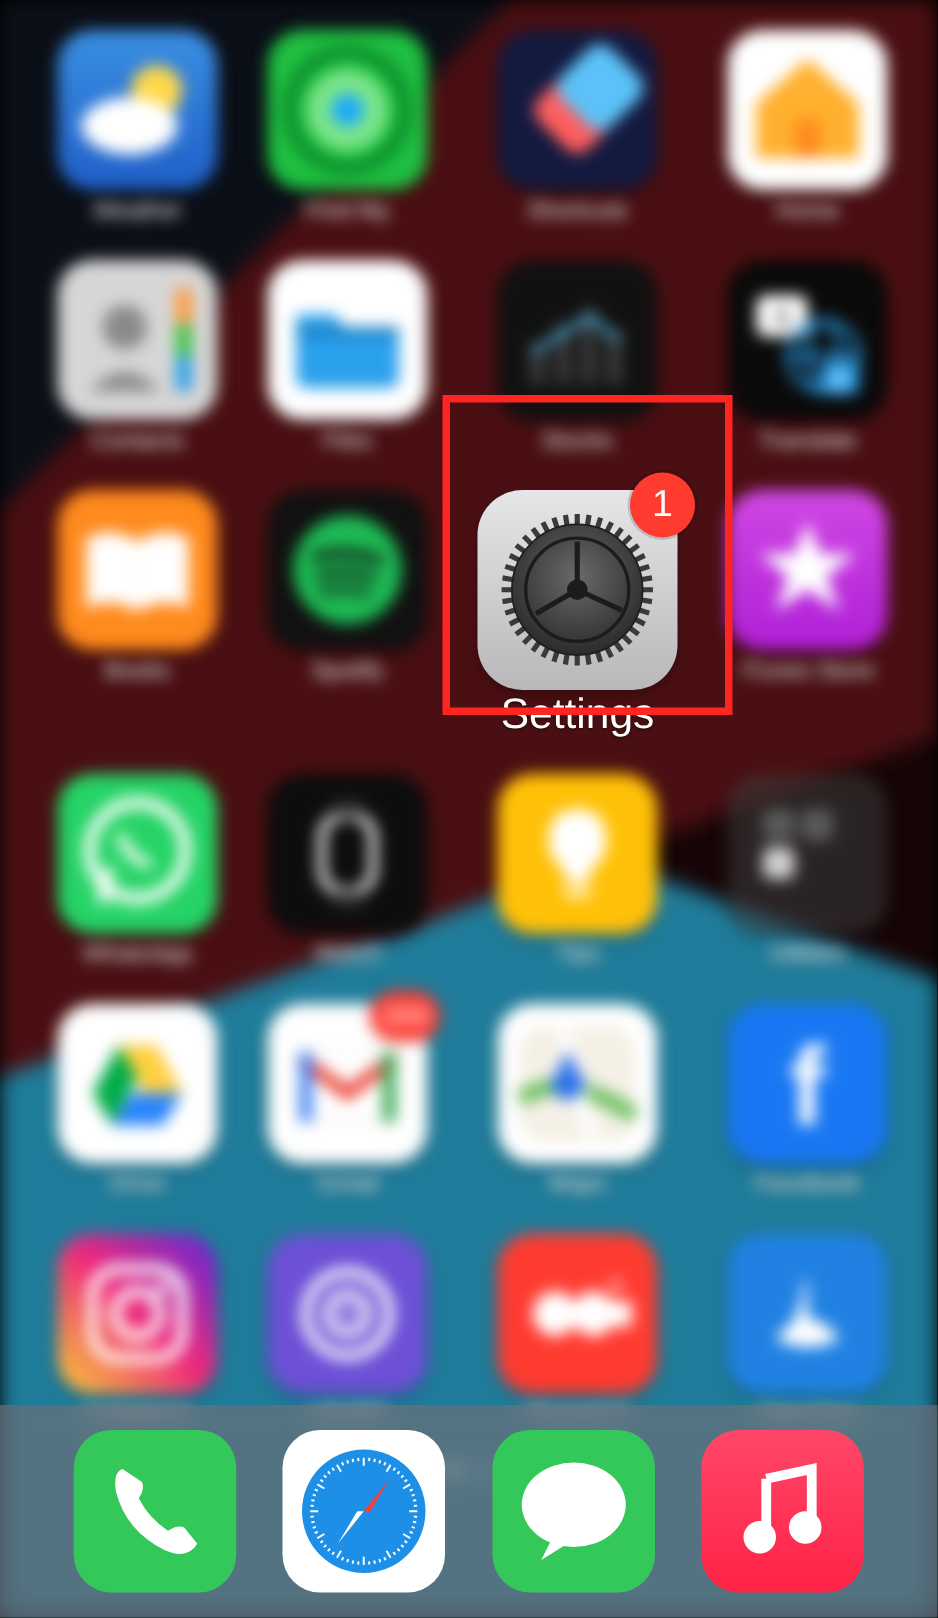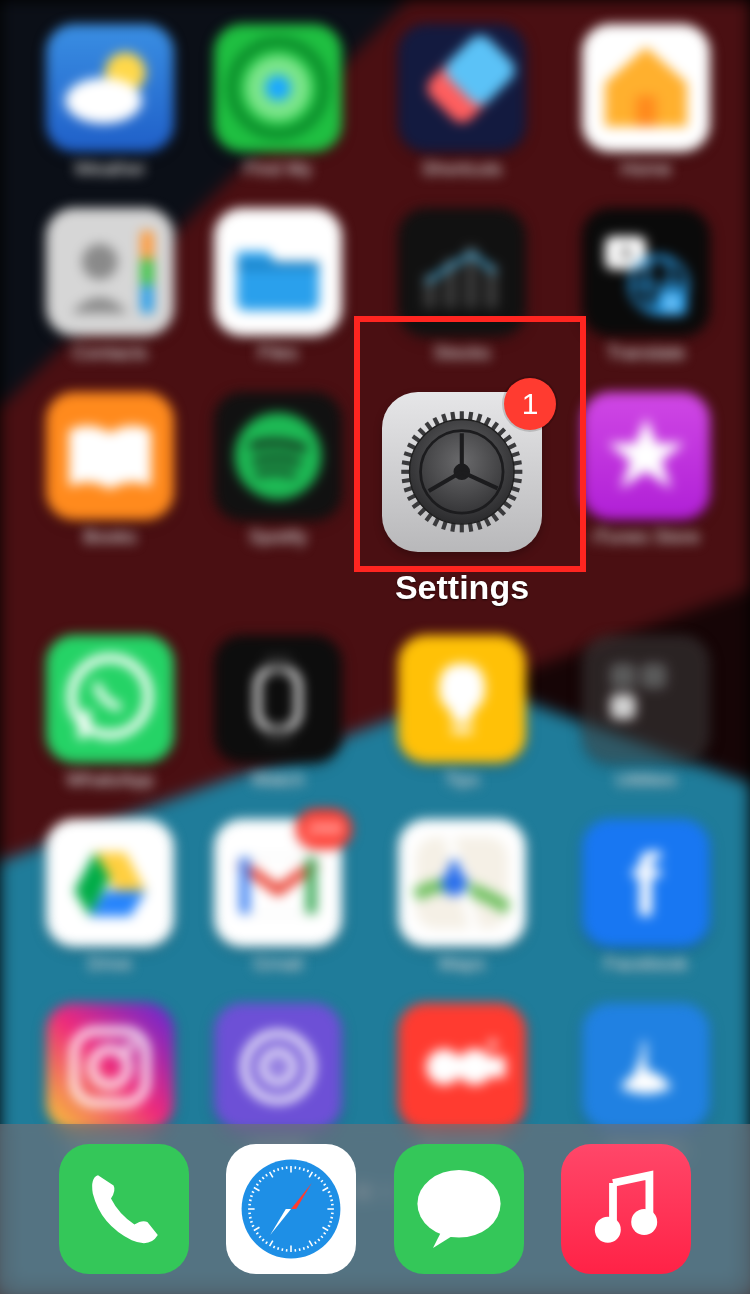--- a/index.html
+++ b/index.html
@@ -122,22 +122,22 @@
   filter: none !important;
 }
 .focused-app .app-icon {
   width: 160px;
   height: 160px;
   border-radius: 36px;
   background: linear-gradient(#e6e6e8, #b8b8ba);
 }
 .focused-app .app-label {
   font-size: 34px;
-  font-weight: 700;
-  margin-top: 16px;
+  font-weight: 400;
+  margin-top: 0;
 }
 .focused-app .badge {
   width: 52px; height: 52px; border-radius: 26px;
   top: -14px; right: -14px;
   font-size: 30px;
 }
 .settings-gear-svg { width: 86%; height: 86%; }
 </style>
 </head>
 <body>

